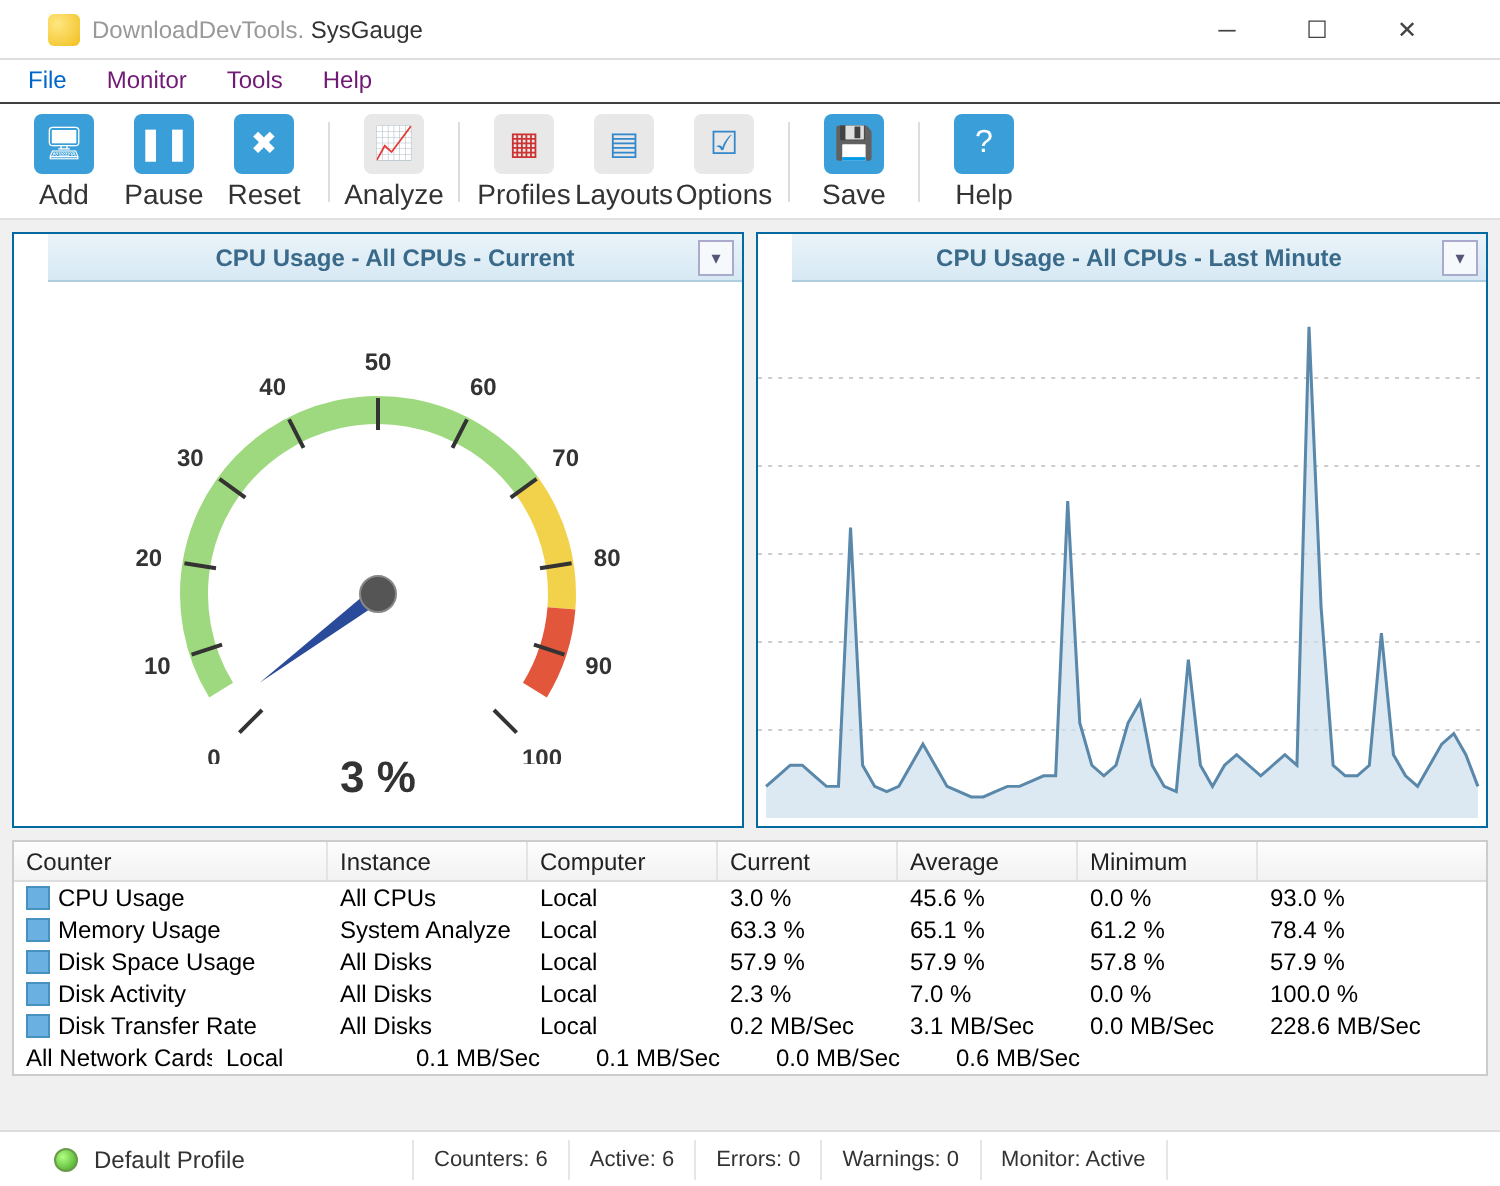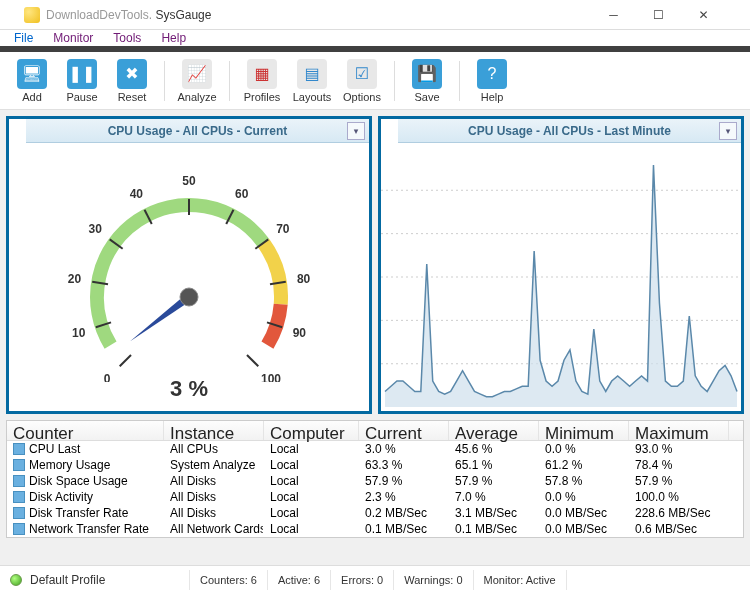--- a/index.html
+++ b/index.html
@@ -7,58 +7,58 @@
 
 
 .titlebar { height: 30px; background: #fff; display: flex; align-items: center; padding: 0 24px; border-bottom: 1px solid #ddd; }
 .titlebar .app-icon { width: 16px; height: 16px; margin-right: 6px; background: radial-gradient(circle at 30% 30%, #ffe680, #f0c020); border-radius: 3px; }
 .titlebar .title { color: #999; }
 .titlebar .title .app { color: #333; }
 .titlebar .ctrls { margin-left: auto; display: flex; }
 .titlebar .ctrl { width: 45px; height: 28px; display: flex; align-items: center; justify-content: center; color: #444; }
 
 
-.menubar { height: 22px; background: #fff; display: flex; align-items: center; padding: 0 4px; border-bottom: 6px solid #404040; }
+.menubar { height: 22px; background: #fff; display: flex; padding: 0 4px; border-bottom: 1px solid #404040; }
 .menubar .mi { padding: 3px 10px; color: #701a75; }
 .menubar .mi:first-child { color: #0066cc; }
 
 
 .toolbar { height: 58px; background: #fff; display: flex; align-items: center; padding: 4px 10px; gap: 6px; border-bottom: 1px solid #e0e0e0; }
 .tbtn { display: flex; flex-direction: column; align-items: center; justify-content: center; width: 44px; height: 50px; cursor: pointer; }
 .tbtn .ticon { width: 30px; height: 30px; border-radius: 4px; display: flex; align-items: center; justify-content: center; font-size: 16px; color: #fff; margin-bottom: 2px; background: #3a9fd8; }
-.tbtn .tlabel { font-size: 11px; color: #333; }
+.tbtn .tlabel { font-size: 14px; color: #333; }
 .toolbar .sep { width: 1px; height: 40px; background: #ddd; margin: 0 4px; }
 
 
 .main { display: flex; padding: 6px; gap: 6px; height: 310px; }
-.panel { flex: 1; border: 3px solid #0369a1; background: #fff; position: relative; padding-left: 17px; }
+.panel { flex: 1; border: 1px solid #0369a1; background: #fff; position: relative; padding-left: 17px; }
 .panel-hdr { height: 24px; background: linear-gradient(#eaf3f9,#d7e9f4); border-bottom: 1px solid #b0cde0; display: flex; align-items: center; justify-content: center; position: relative; }
 .panel-hdr .ptitle { font-weight: bold; color: #3a6a8a; font-size: 12px; }
 .panel-hdr .pdrop { position: absolute; right: 4px; top: 3px; width: 18px; height: 18px; border: 1px solid #aac; background: #f5f9fc; display: flex; align-items: center; justify-content: center; font-size: 9px; color: #557; }
 .panel-body { position: absolute; top: 24px; left: 0; right: 0; bottom: 0; }
 
 
 .gauge-wrap { width: 100%; height: 100%; display: flex; flex-direction: column; align-items: center; justify-content: center; }
 .gauge-val { font-size: 22px; font-weight: bold; color: #333; margin-top: -6px; }
 
 
 .chart-wrap { width: 100%; height: 100%; }
 
 
 .grid { margin: 0 6px 6px 6px; border: 1px solid #ccc; background: #fff; height: 118px; overflow: hidden; }
 .grid-hdr { display: flex; background: linear-gradient(#fdfdfd,#f2f2f2); height: 20px; border-bottom: 1px solid #ddd; }
-.gh { padding: 3px 6px; border-right: 1px solid #e4e4e4; color: #222; font-size: 17px; }
+.gh { padding: 3px 6px; border-right: 1px solid #e4e4e4; color: #222; font-size: 12px; }
 .grid-row { display: flex; height: 16px; align-items: center; }
 .gc { padding: 0 6px; font-size: 11px; border-right: 1px solid transparent; display: flex; align-items: center; overflow: hidden; white-space: nowrap; }
 .row-icon { width: 12px; height: 12px; margin-right: 4px; background: #6ab0e0; border: 1px solid #4890c0; flex: none; }
 .c0 { width: 157px; } .c1 { width: 100px; } .c2 { width: 95px; }
 .c3 { width: 90px; } .c4 { width: 90px; } .c5 { width: 90px; } .c6 { width: 100px; }
 
 
-.statusbar { height: 28px; border-top: 1px solid #ddd; background: #fff; display: flex; align-items: center; padding: 0 0; gap: 0; position: absolute; bottom: 0; left: 0; right: 0; }
+.statusbar { height: 28px; border-top: 1px solid #ddd; background: #fff; display: flex; align-items: center; padding: 0 17px; gap: 0; position: absolute; bottom: 0; left: 0; right: 0; }
 .stat { padding: 0 10px; font-size: 11px; color: #333; border-right: 1px solid #e6e6e6; height: 20px; display: flex; align-items: center; }
 .stat.first { flex: 0 0 190px; }
 .led { width: 12px; height: 12px; border-radius: 50%; background: radial-gradient(circle at 35% 35%, #b0ff80, #40a020); margin-right: 8px; border: 1px solid #6a9a4a; }
 </style>
 </head>
 <body>
 
 <div class="titlebar">
   <div class="app-icon"></div>
   <div class="title">
@@ -185,27 +185,26 @@
 </div>
 
 <div class="grid">
   <div class="grid-hdr" id="grid-hdr">
       <div class="gh c0">Counter</div>
       <div class="gh c1">Instance</div>
       <div class="gh c2">Computer</div>
       <div class="gh c3">Current</div>
       <div class="gh c4">Average</div>
       <div class="gh c5">Minimum</div>
-      <div class="gh c6">Maximum</div>
     </div>
   <div id="grid-body">
       <div class="grid-row">
         <div class="gc c0">
           <div class="row-icon"></div>
-          <span>CPU Last</span>
+          <span>CPU Usage</span>
         </div>
         <div class="gc c1">
           <span>All CPUs</span>
         </div>
         <div class="gc c2">
           <span>Local</span>
         </div>
         <div class="gc c3">
           <span>3.0 %</span>
         </div>
@@ -309,24 +308,20 @@
           <span>3.1 MB/Sec</span>
         </div>
         <div class="gc c5">
           <span>0.0 MB/Sec</span>
         </div>
         <div class="gc c6">
           <span>228.6 MB/Sec</span>
         </div>
       </div>
       <div class="grid-row">
-        <div class="gc c0">
-          <div class="row-icon"></div>
-          <span>Network Transfer Rate</span>
-        </div>
         <div class="gc c1">
           <span>All Network Cards</span>
         </div>
         <div class="gc c2">
           <span>Local</span>
         </div>
         <div class="gc c3">
           <span>0.1 MB/Sec</span>
         </div>
         <div class="gc c4">

